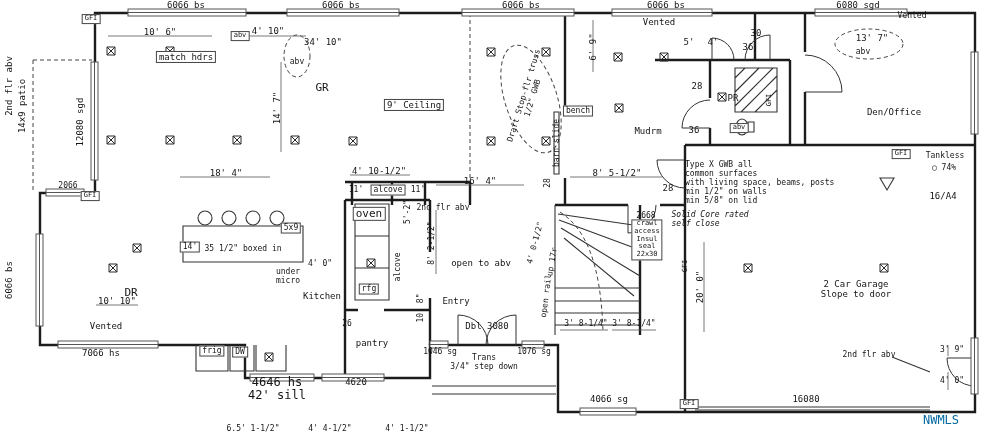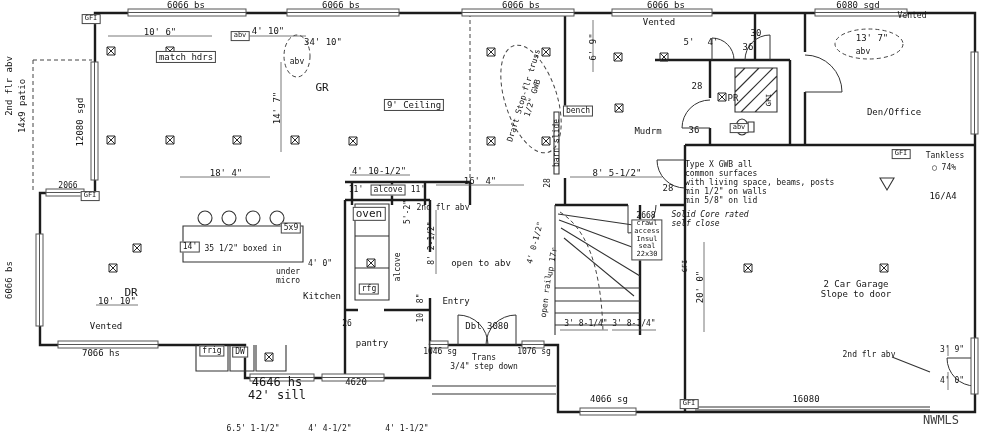--- a/index.html
+++ b/index.html
@@ -291,15 +291,15 @@
       <div class="lbl" style="left: 869px; top: 355px; transform: translate(-50%, -50%) rotate(0deg); font-size: 8px;">2nd flr abv</div>
       <div class="lbl" style="left: 952px; top: 350px; transform: translate(-50%, -50%) rotate(0deg); font-size: 8px;">3' 9"</div>
       <div class="lbl" style="left: 952px; top: 381px; transform: translate(-50%, -50%) rotate(0deg); font-size: 8px;">4' 0"</div>
       <div class="lbl boxed" style="left: 689px; top: 404px; transform: translate(-50%, -50%) rotate(0deg); font-size: 7px;">GFI</div>
       <div class="lbl" style="left: 68px; top: 186px; transform: translate(-50%, -50%) rotate(0deg); font-size: 8px;">2066</div>
       <div class="lbl boxed" style="left: 90px; top: 196px; transform: translate(-50%, -50%) rotate(0deg); font-size: 7px;">GFI</div>
       <div class="lbl" style="left: 9px; top: 280px; transform: translate(-50%, -50%) rotate(-90deg);">6066 bs</div>
       <div class="lbl" style="left: 253px; top: 429px; transform: translate(-50%, -50%) rotate(0deg); font-size: 8px;">6.5' 1-1/2"</div>
       <div class="lbl" style="left: 330px; top: 429px; transform: translate(-50%, -50%) rotate(0deg); font-size: 8px;">4' 4-1/2"</div>
       <div class="lbl" style="left: 407px; top: 429px; transform: translate(-50%, -50%) rotate(0deg); font-size: 8px;">4' 1-1/2"</div>
-      <div class="lbl" style="left: 941px; top: 421px; transform: translate(-50%, -50%) rotate(0deg); font-size: 12px; color: #404040;">NWMLS</div>
+      <div class="lbl" style="left: 941px; top: 421px; transform: translate(-50%, -50%) rotate(0deg); font-size: 12px; color: #0369a1;">NWMLS</div>
     </div>
 </div>
 
 </body></html>

